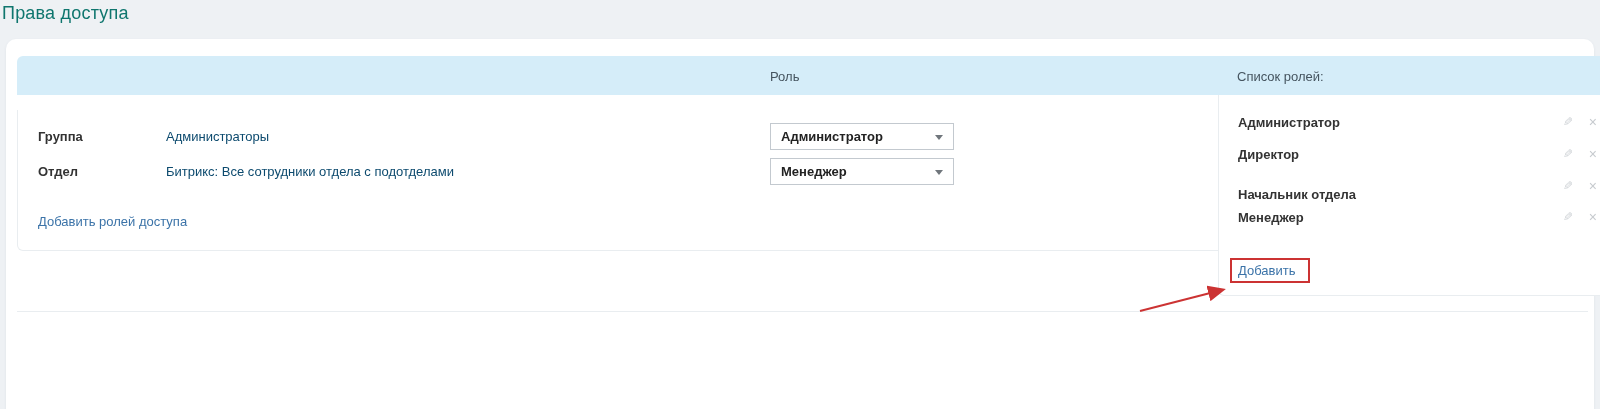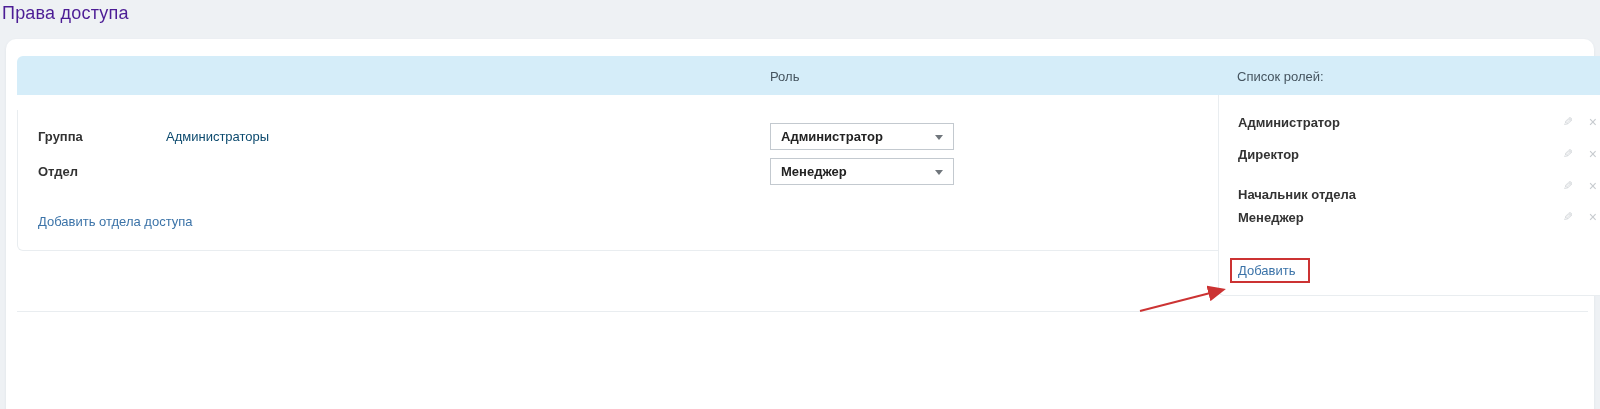--- a/index.html
+++ b/index.html
@@ -8,21 +8,21 @@
     background: #eef1f4;
     font-family: "Liberation Sans", sans-serif;
     position: relative;
     color: #333;
   }
   .page-title {
     position: absolute;
     left: 2px; top: 3px;
     font-size: 18px;
     font-weight: 400;
-    color: #4c1d95;
+    color: #0f766e;
     letter-spacing: .2px;
   }
   .card {
     position: absolute;
     left: 6px; top: 39px;
     width: 1588px; height: 390px;
     background: #ffffff;
     border-radius: 10px;
     box-shadow: 0 1px 3px rgba(60,80,100,.08);
   }
@@ -156,27 +156,28 @@
 
       <span class="cell-label" style="top:19px">Группа</span>
       <span class="cell-value" style="top:19px">Администраторы</span>
       <div class="select-box" style="top:13px">
         <span>Администратор</span>
         <span class="select-arrow"></span>
       </div>
       <span class="close-icon" style="top:18px">×</span>
 
       <span class="cell-label" style="top:54px">Отдел</span>
+      <span class="cell-value" style="top:54px">Битрикс: Все сотрудники отдела с подотделами</span>
       <div class="select-box" style="top:48px">
         <span>Менеджер</span>
         <span class="select-arrow"></span>
       </div>
       <span class="close-icon" style="top:53px">×</span>
 
-      <a class="link add-access-link">Добавить отдела доступа</a>
+      <a class="link add-access-link">Добавить ролей доступа</a>
     </div>
   </div>
 
   <div class="panel right-panel">
     <div class="panel-header">
       <span class="hdr-text">Список ролей:</span>
     </div>
     <div class="panel-body">
 
       <span class="role-name" style="top:20px">Администратор</span>

